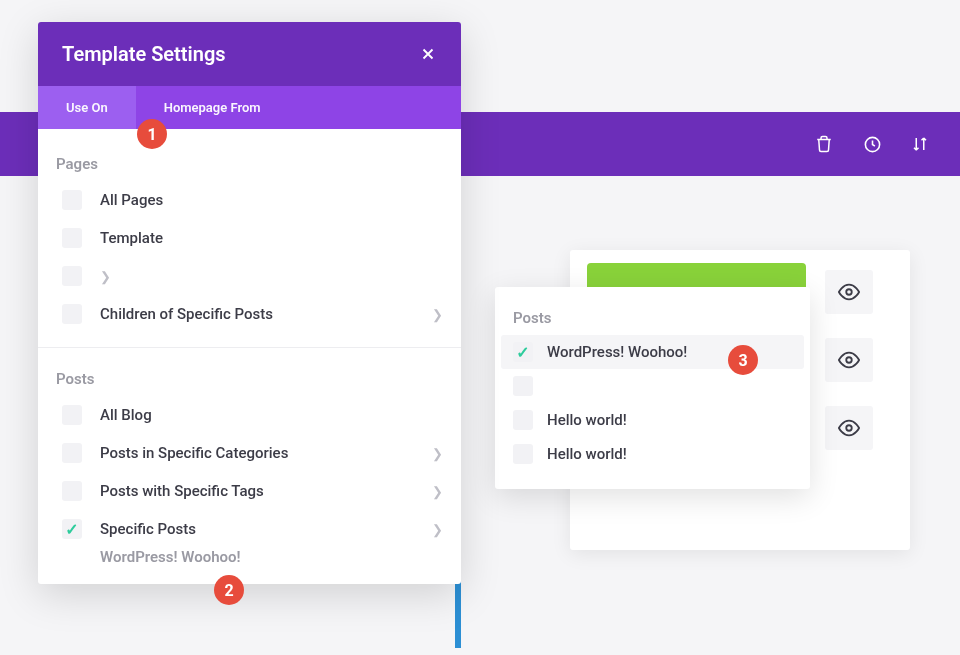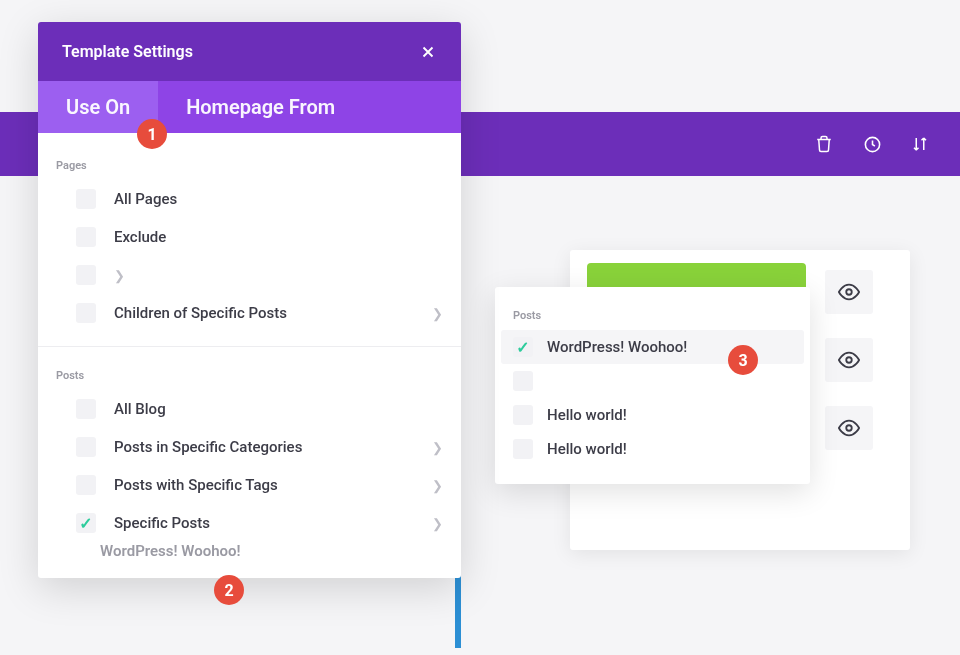--- a/index.html
+++ b/index.html
@@ -49,54 +49,54 @@
     }
     .modal-header {
       background: #6c2eb9;
       color: #fff;
       padding: 20px 24px;
       display: flex;
       justify-content: space-between;
       align-items: center;
     }
     .modal-title {
-      font-size: 16px;
+      font-size: 20px;
       font-weight: 600;
     }
     .modal-close svg { display: block; }
     
     .tabs {
       display: flex;
       background: #8e44e6;
     }
     .tab {
       padding: 14px 28px;
-      font-size: 20px;
+      font-size: 13px;
       font-weight: 600;
       color: rgba(255,255,255,0.95);
       cursor: pointer;
       position: relative;
     }
     .tab.active { background: #9c5ff0; }
     
     .modal-body {
       padding: 18px 0;
     }
     
     .section-label {
-      font-size: 11px;
+      font-size: 15px;
       color: #9a9aa3;
       font-weight: 600;
       padding: 8px 18px 8px 18px;
     }
     
     .option-row {
       display: flex;
       align-items: center;
-      padding: 9px 18px 9px 38px;
+      padding: 9px 18px 9px 24px;
       font-size: 15px;
       color: #3c3c47;
       font-weight: 500;
       cursor: pointer;
       position: relative;
     }
     .checkbox {
       width: 20px;
       height: 20px;
       background: #f2f2f5;
@@ -283,21 +283,21 @@
 
   <div class="modal-body">
     <div class="section-label">Pages</div>
 
     <div class="option-row">
       <div class="checkbox"></div>
       <div class="option-label">All Pages</div>
     </div>
     <div class="option-row">
       <div class="checkbox"></div>
-      <div class="option-label">Exclude</div>
+      <div class="option-label">Template</div>
     </div>
     <div class="option-row">
       <div class="checkbox"></div>
       <div class="chevron">❯</div>
     </div>
     <div class="option-row">
       <div class="checkbox"></div>
       <div class="option-label">Children of Specific Posts</div>
       <div class="chevron">❯</div>
     </div>

